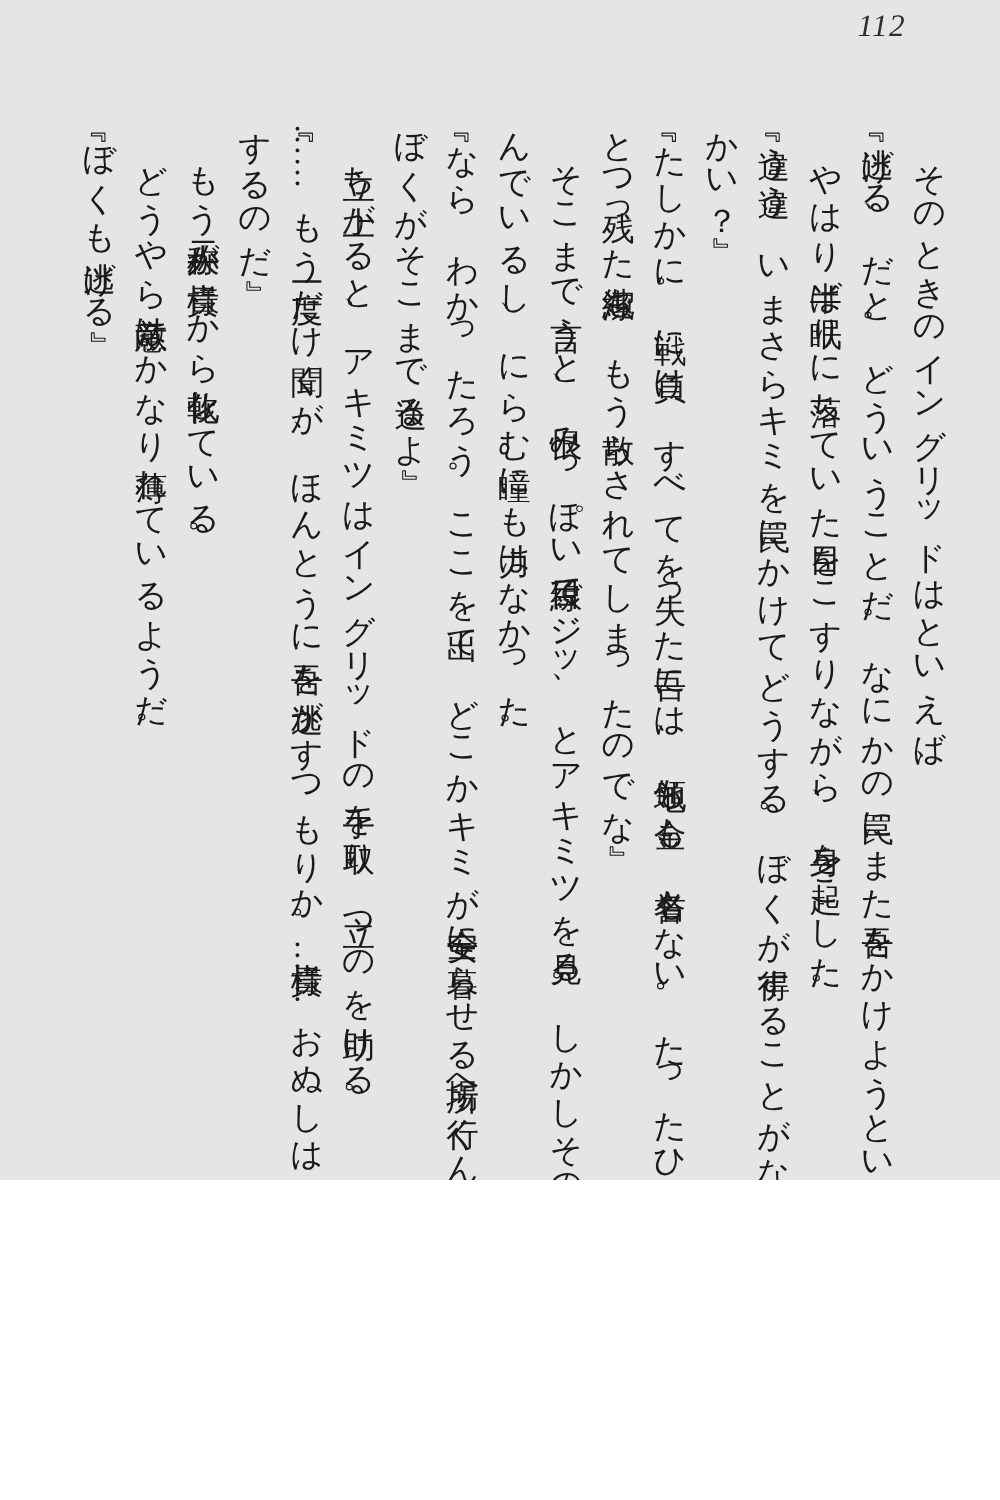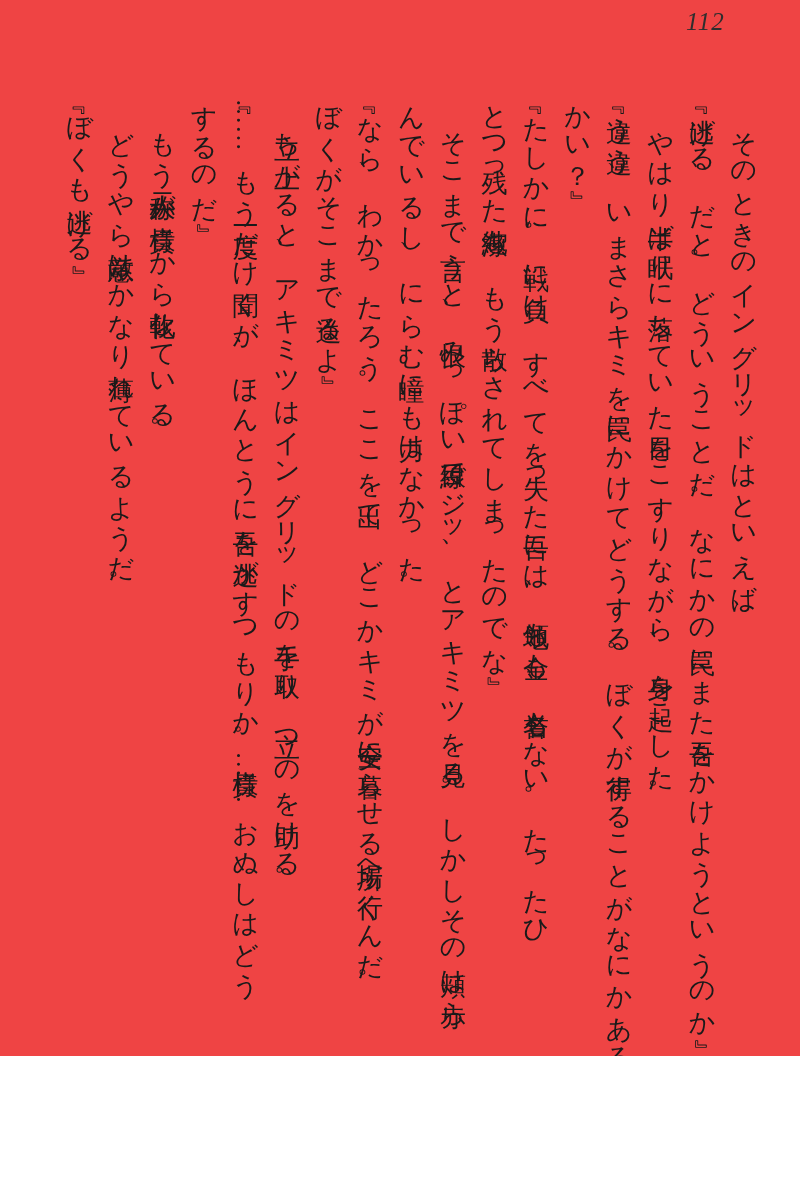--- a/index.html
+++ b/index.html
@@ -2,22 +2,22 @@
 <html lang="ja"><head>
 <meta charset="utf-8">
 <style>
   html, body {
     margin: 0;
     padding: 0;
   }
   .page {
     position: relative;
     width: 800px;
-    height: 1056px;
-    background: #ef4444;
+    height: 944px;
+    background: #e5e5e5;
     overflow: hidden;
     font-family: "Liberation Serif", "DejaVu Serif", serif;
   }
   .page-number {
     position: absolute;
     top: 8px;
     left: 686px;
     font-size: 25px;
     font-style: italic;
     color: #2e2e2e;

